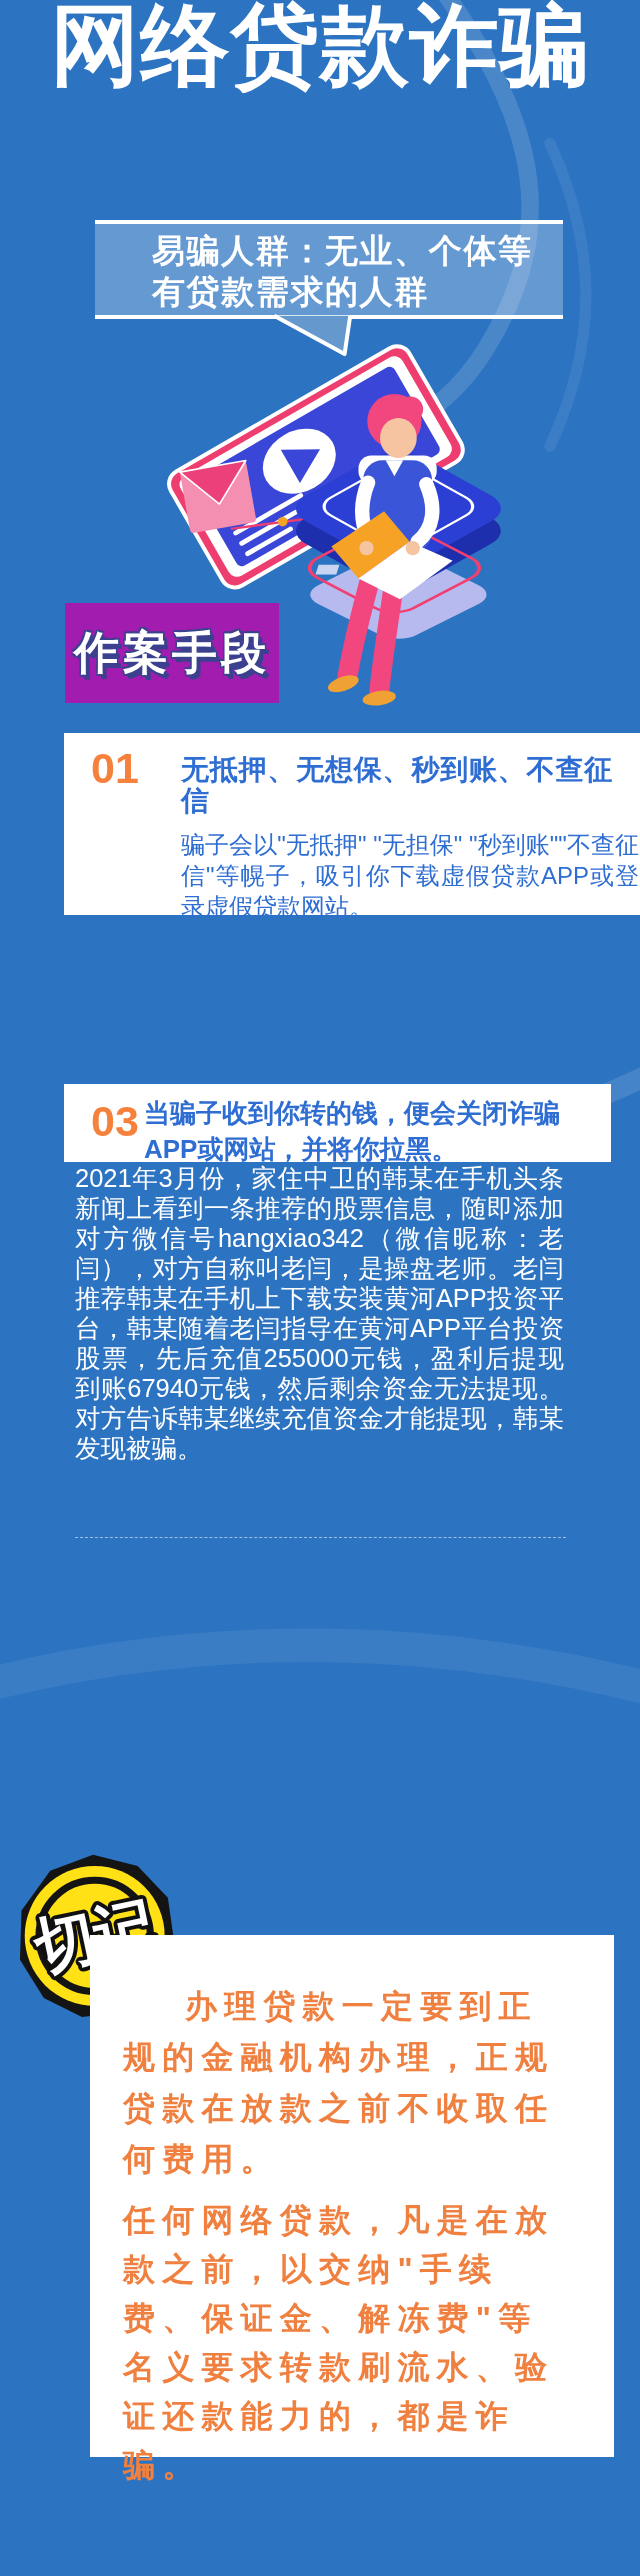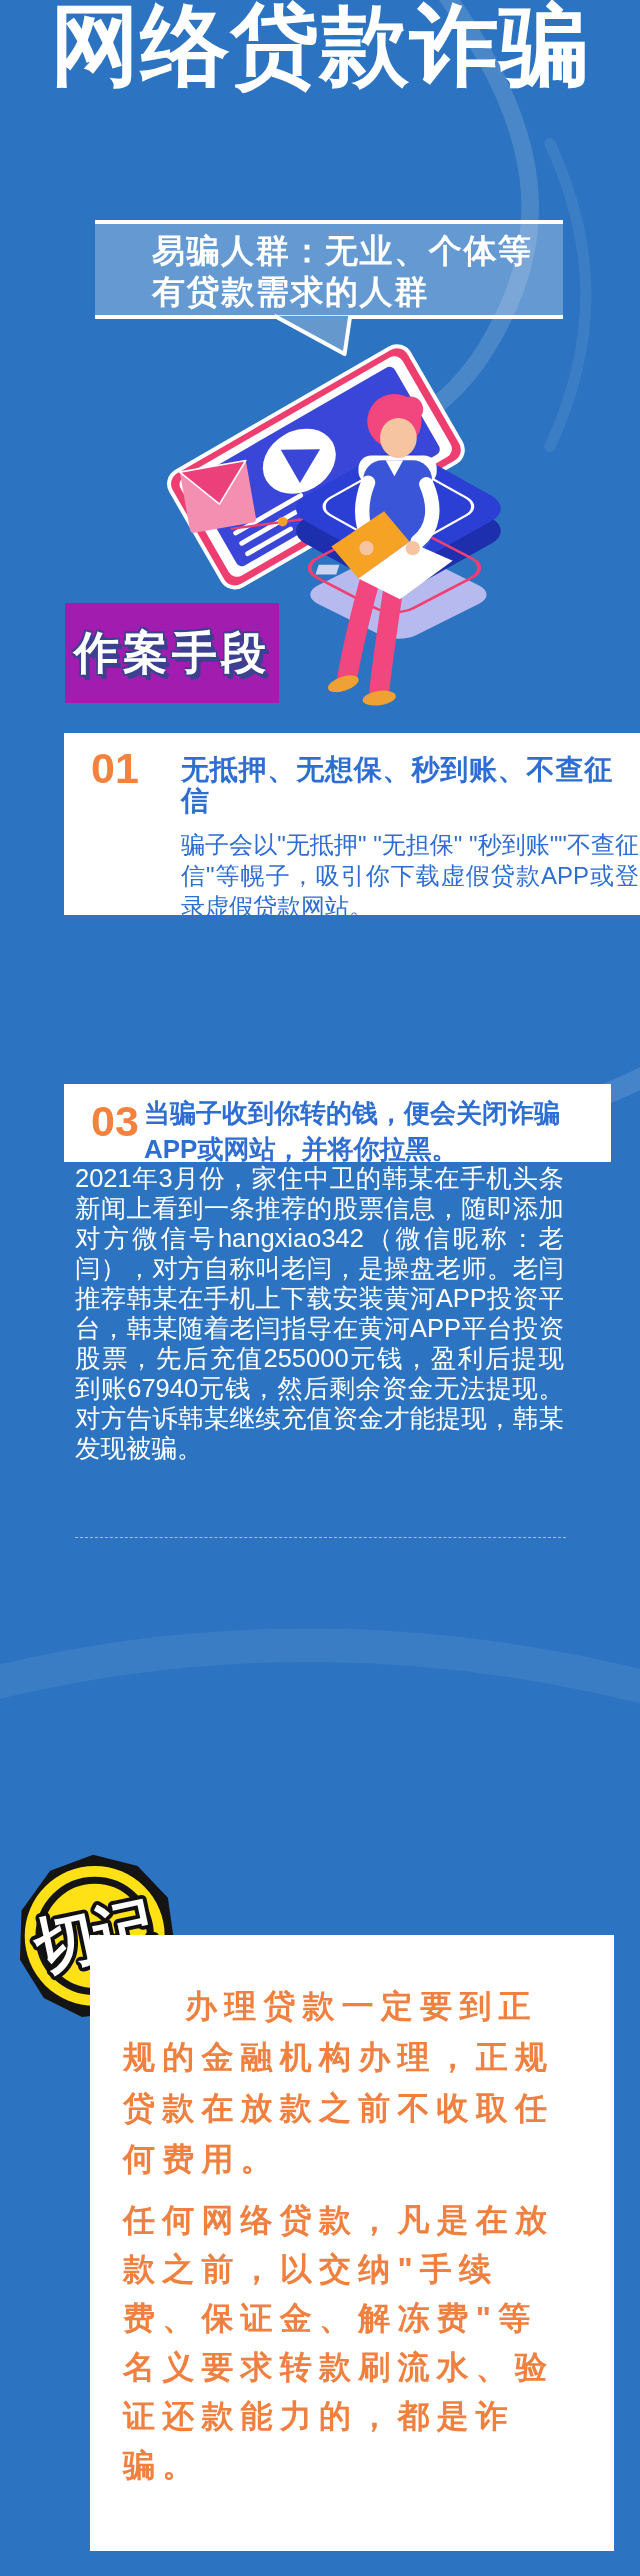--- a/index.html
+++ b/index.html
@@ -71,21 +71,21 @@
     border-top:1.6px dashed rgba(255,255,255,0.55);
   }
   
   .remember-badge{position:absolute; left:12px; top:1848px;}
   .remember-badge text{
     font-family:"Liberation Sans","DejaVu Sans",sans-serif;
     font-size:76px; font-weight:bold; fill:#ffffff;
     stroke:#101010; stroke-width:10px; paint-order:stroke; stroke-linejoin:round;
   }
   .remember-card{
-    position:absolute; left:90px; top:1935px; width:524px; height:616px;
+    position:absolute; left:90px; top:1935px; width:524px; height:522px;
     box-sizing:border-box; background:#ffffff; padding:46px 32px 0 33px;
   }
   .remember-card p{
     margin:0; width:446px; color:#F08040; font-size:32px; font-weight:bold;
     letter-spacing:7.2px; line-height:51px;
   }
   .remember-card .r1{text-indent:62px;}
   .remember-card .r2{margin-top:11px; line-height:49px;}
   
   .footer{

